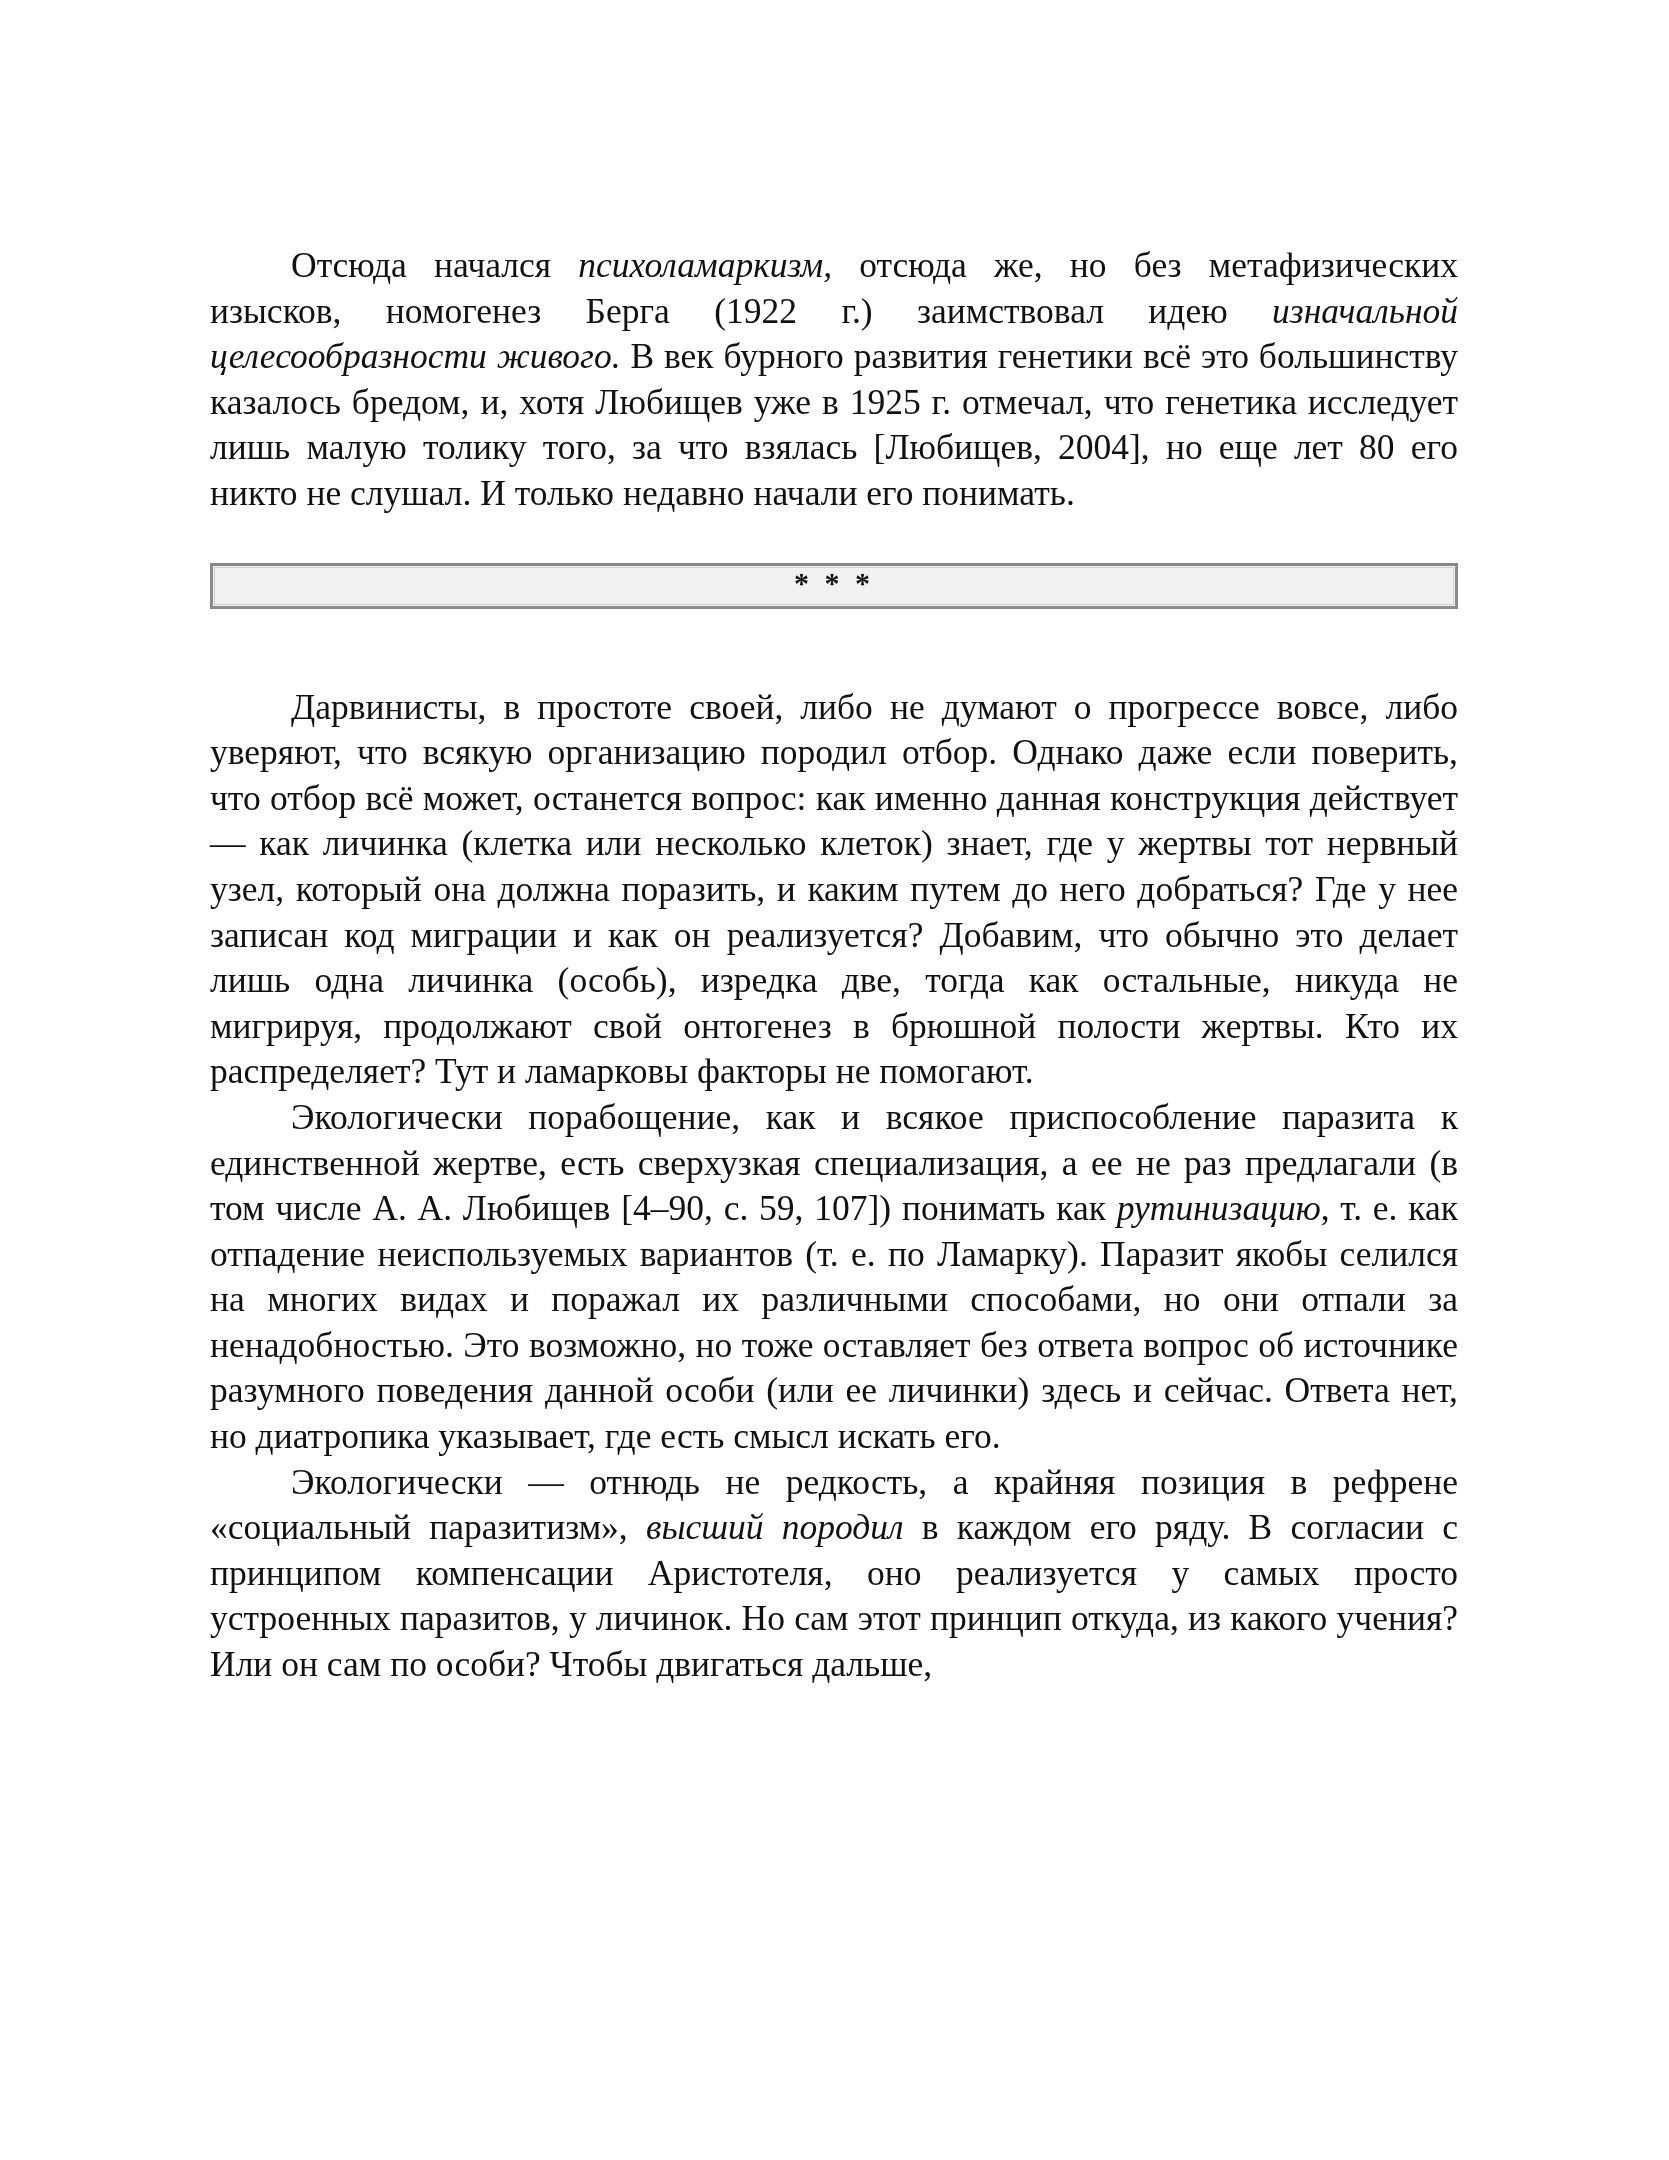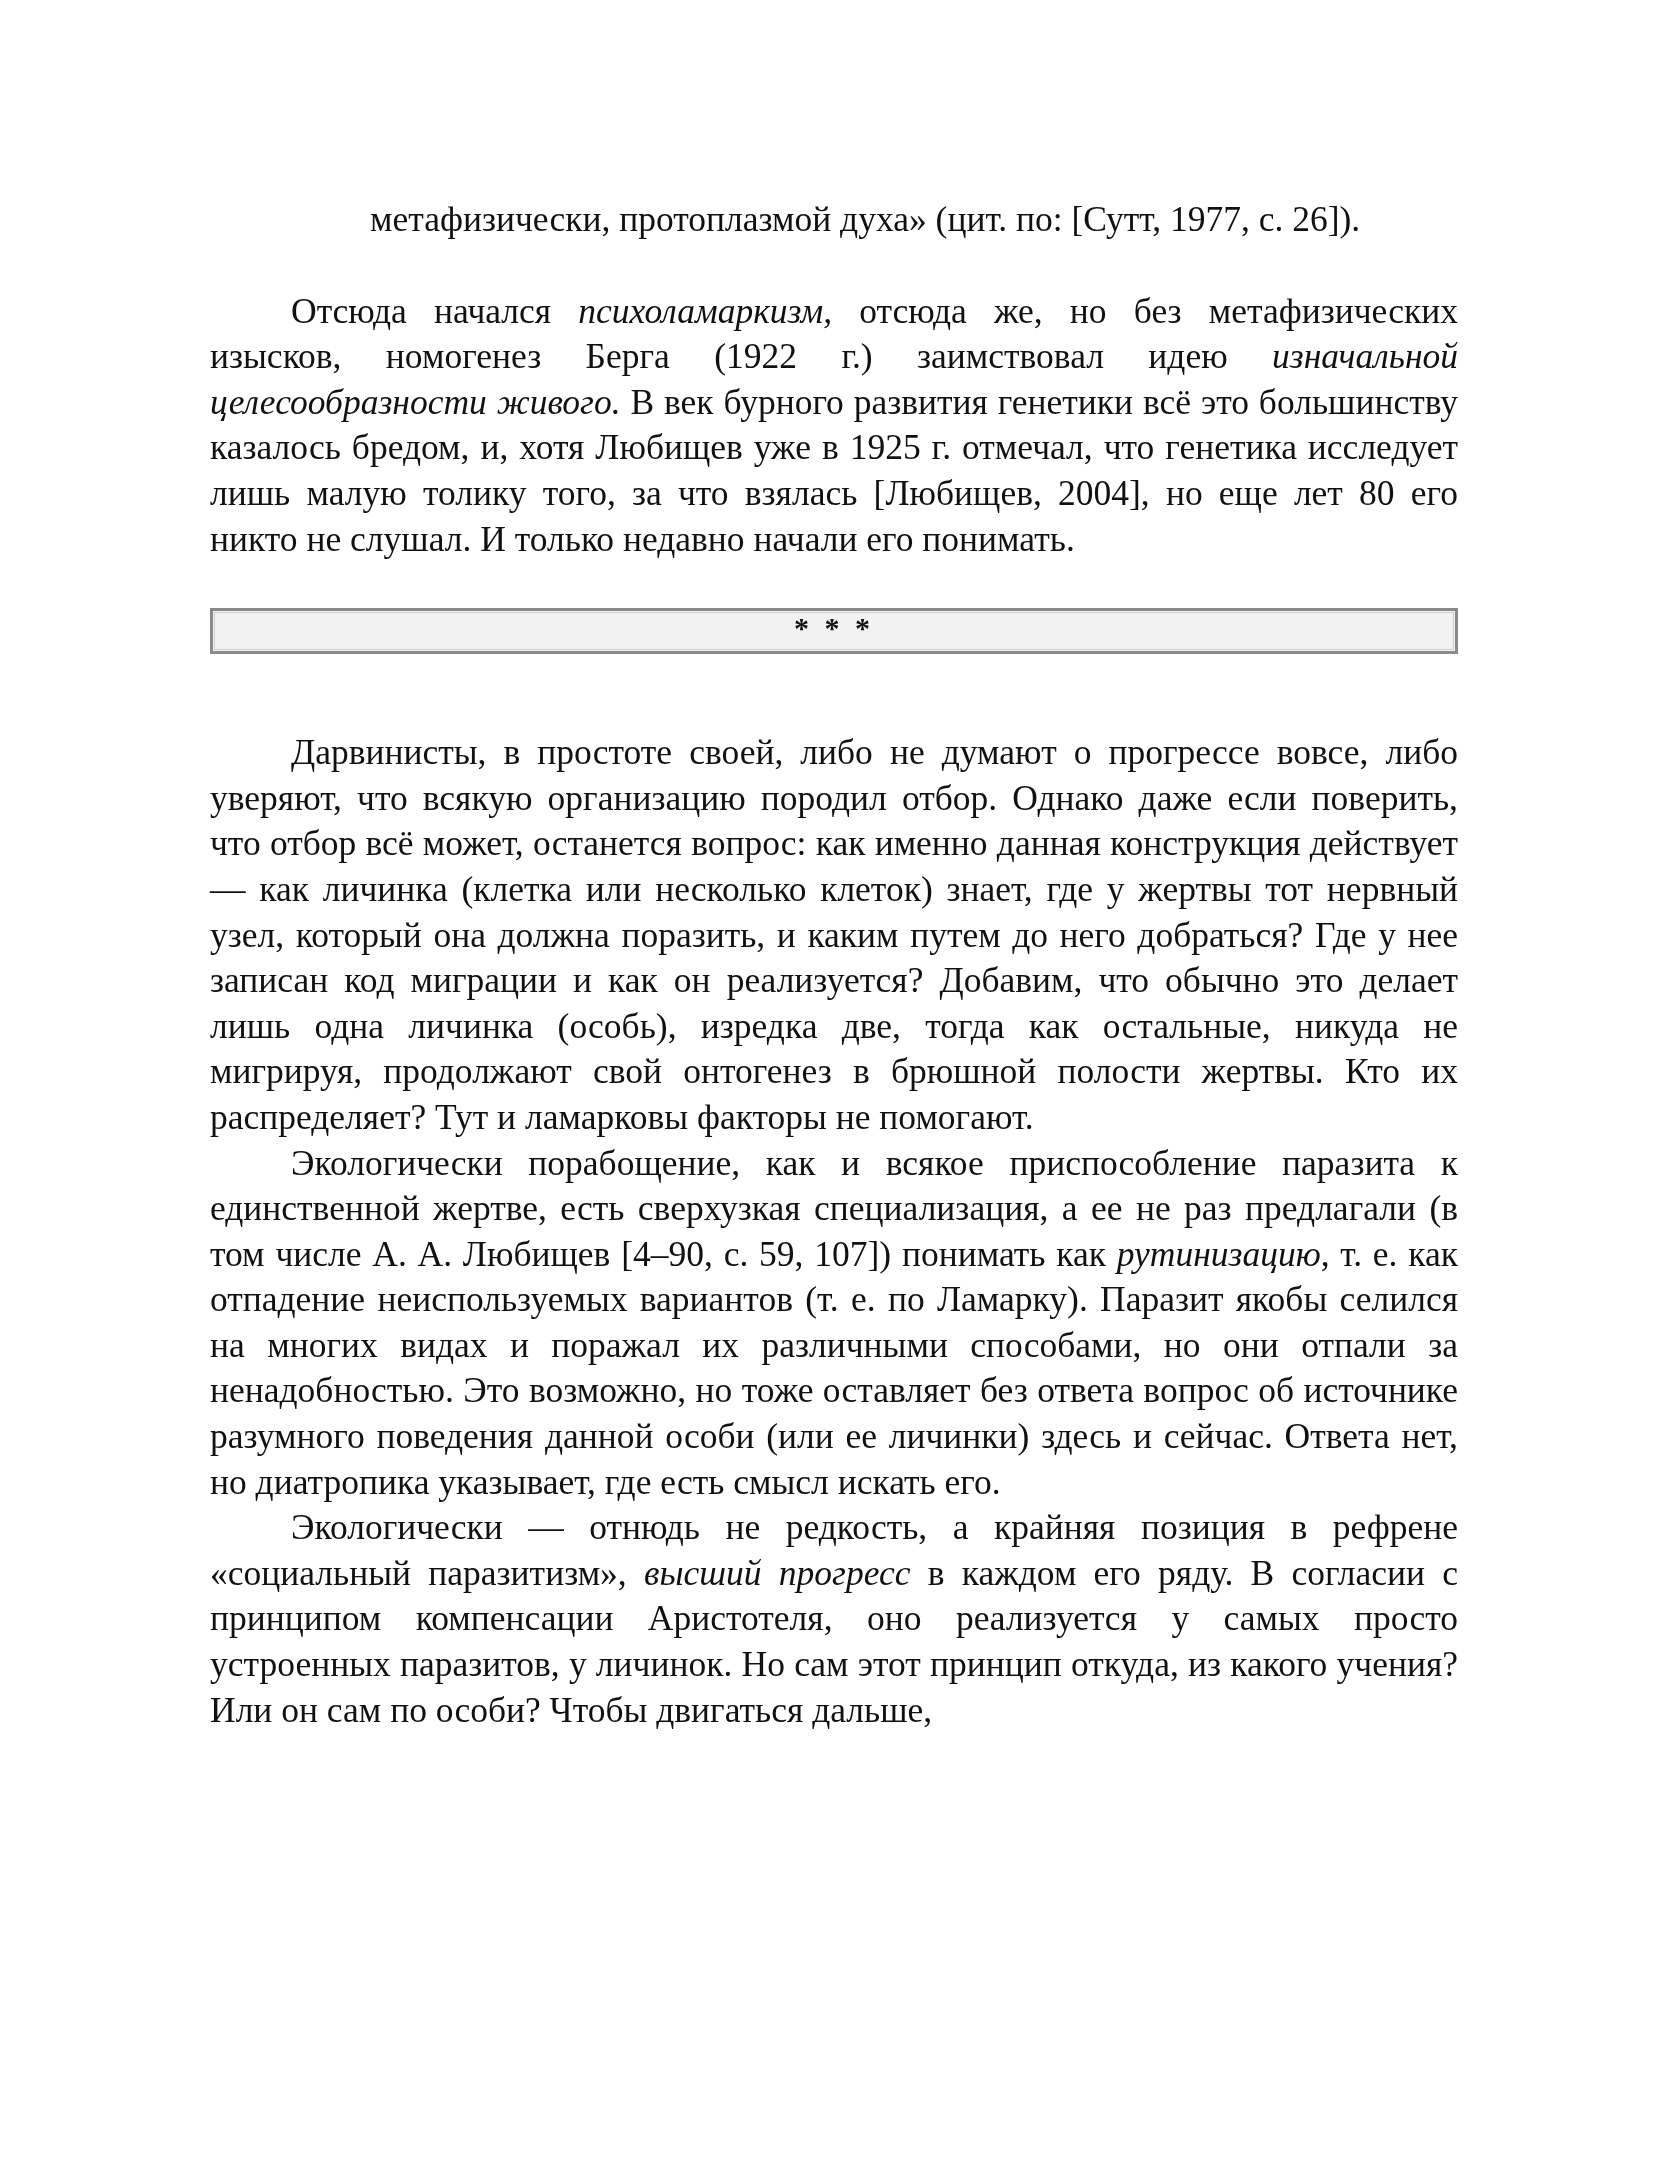--- a/index.html
+++ b/index.html
@@ -59,35 +59,34 @@
       letter-spacing: 4px;
       color: #111;
     }
     .after-divider { margin-top: 76px; }
   </style>
 </head>
 <body>
 
 <div class="page">
 
-  <p class="p quote">метафизически, протоплазмой духа» (цит. по: [Сутт, 1977, с. 26]).</p>
 
   <p class="p indent gap-after-quote">
     <span>Отсюда начался </span><em>психоламаркизм,</em><span> отсюда же, но без метафизических изысков, номогенез Берга (1922 г.) заимствовал идею </span><em>изначальной целесообразности живого.</em><span> В век бурного развития генетики всё это большинству казалось бредом, и, хотя Любищев уже в 1925 г. отмечал, что генетика исследует лишь малую толику того, за что взялась [Любищев, 2004], но еще лет 80 его никто не слушал. И только недавно начали его понимать.</span>
   </p>
 
   <div class="divider">
     <span class="divider-stars">* * *</span>
   </div>
 
   <p class="p indent after-divider">
     <span>Дарвинисты, в простоте своей, либо не думают о прогрессе вовсе, либо уверяют, что всякую организацию породил отбор. Однако даже если поверить, что отбор всё может, останется вопрос: как именно данная конструкция действует — как личинка (клетка или несколько клеток) знает, где у жертвы тот нервный узел, который она должна поразить, и каким путем до него добраться? Где у нее записан код миграции и как он реализуется? Добавим, что обычно это делает лишь одна личинка (особь), изредка две, тогда как остальные, никуда не мигрируя, продолжают свой онтогенез в брюшной полости жертвы. Кто их распределяет? Тут и ламарковы факторы не помогают.</span>
   </p>
 
   <p class="p indent">
     <span>Экологически порабощение, как и всякое приспособление паразита к единственной жертве, есть сверхузкая специализация, а ее не раз предлагали (в том числе А. А. Любищев [4–90, с. 59, 107]) понимать как </span><em>рутинизацию</em><span>, т. е. как отпадение неиспользуемых вариантов (т. е. по Ламарку). Паразит якобы селился на многих видах и поражал их различными способами, но они отпали за ненадобностью. Это возможно, но тоже оставляет без ответа вопрос об источнике разумного поведения данной особи (или ее личинки) здесь и сейчас. Ответа нет, но диатропика указывает, где есть смысл искать его.</span>
   </p>
 
   <p class="p indent">
-    <span>Экологически — отнюдь не редкость, а крайняя позиция в рефрене «социальный паразитизм», </span><em>высший прогресс</em><span> в каждом его ряду. В согласии с принципом компенсации Аристотеля, оно реализуется у самых просто устроенных паразитов, у личинок. Но сам этот принцип откуда, из какого учения? Или он сам по особи? Чтобы двигаться дальше,</span>
+    <span>Экологически — отнюдь не редкость, а крайняя позиция в рефрене «социальный паразитизм», </span><em>высший породил</em><span> в каждом его ряду. В согласии с принципом компенсации Аристотеля, оно реализуется у самых просто устроенных паразитов, у личинок. Но сам этот принцип откуда, из какого учения? Или он сам по особи? Чтобы двигаться дальше,</span>
   </p>
 
 </div>
 
 </body></html>

